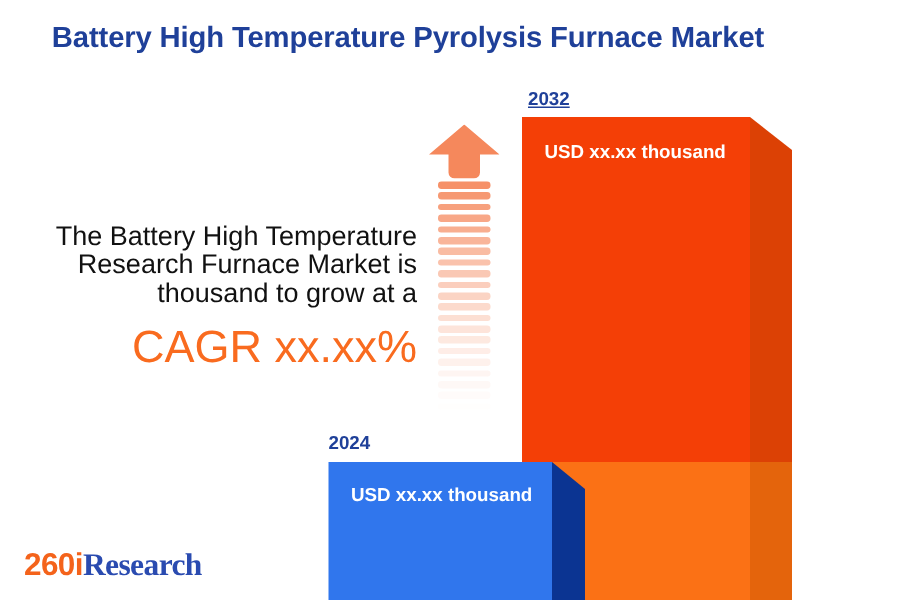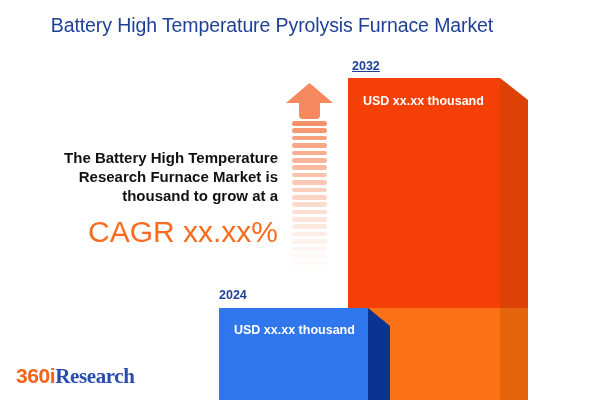--- a/index.html
+++ b/index.html
@@ -21,37 +21,37 @@
   }
 
   
   #chart-title {
     position: absolute;
     left: 0;
     top: 14px;
     width: 544px;
     text-align: center;
     font-size: 19.5px;
-    font-weight: normal;
+    font-weight: bold;
     color: #1f4099;
     letter-spacing: -0.1px;
     white-space: nowrap;
   }
 
   
   #narrative {
     position: absolute;
     left: 30px;
     top: 148px;
     width: 248px;
     text-align: right;
   }
   .narr-line {
-    font-size: 15px;
-    font-weight: bold;
+    font-size: 18px;
+    font-weight: normal;
     color: #111111;
     line-height: 19px;
     white-space: nowrap;
   }
   #cagr-value {
     margin-top: 10px;
     font-size: 30px;
     font-weight: normal;
     color: #f96b1f;
     line-height: 34px;
@@ -254,16 +254,16 @@
   </div>
 
   <div id="bar-2024" class="bar-group">
     <div id="bar-2024-front"></div>
     <div id="bar-2024-side"></div>
     <div id="label-2024">2024</div>
     <div id="value-2024">USD xx.xx thousand</div>
   </div>
 
   <div id="brand-logo">
-    <span class="logo-orange">360</span><span class="logo-orange">i</span><span class="logo-blue">Research</span>
+    <span class="logo-orange">260</span><span class="logo-orange">i</span><span class="logo-blue">Research</span>
   </div>
 
 </div>
 
 </body></html>

